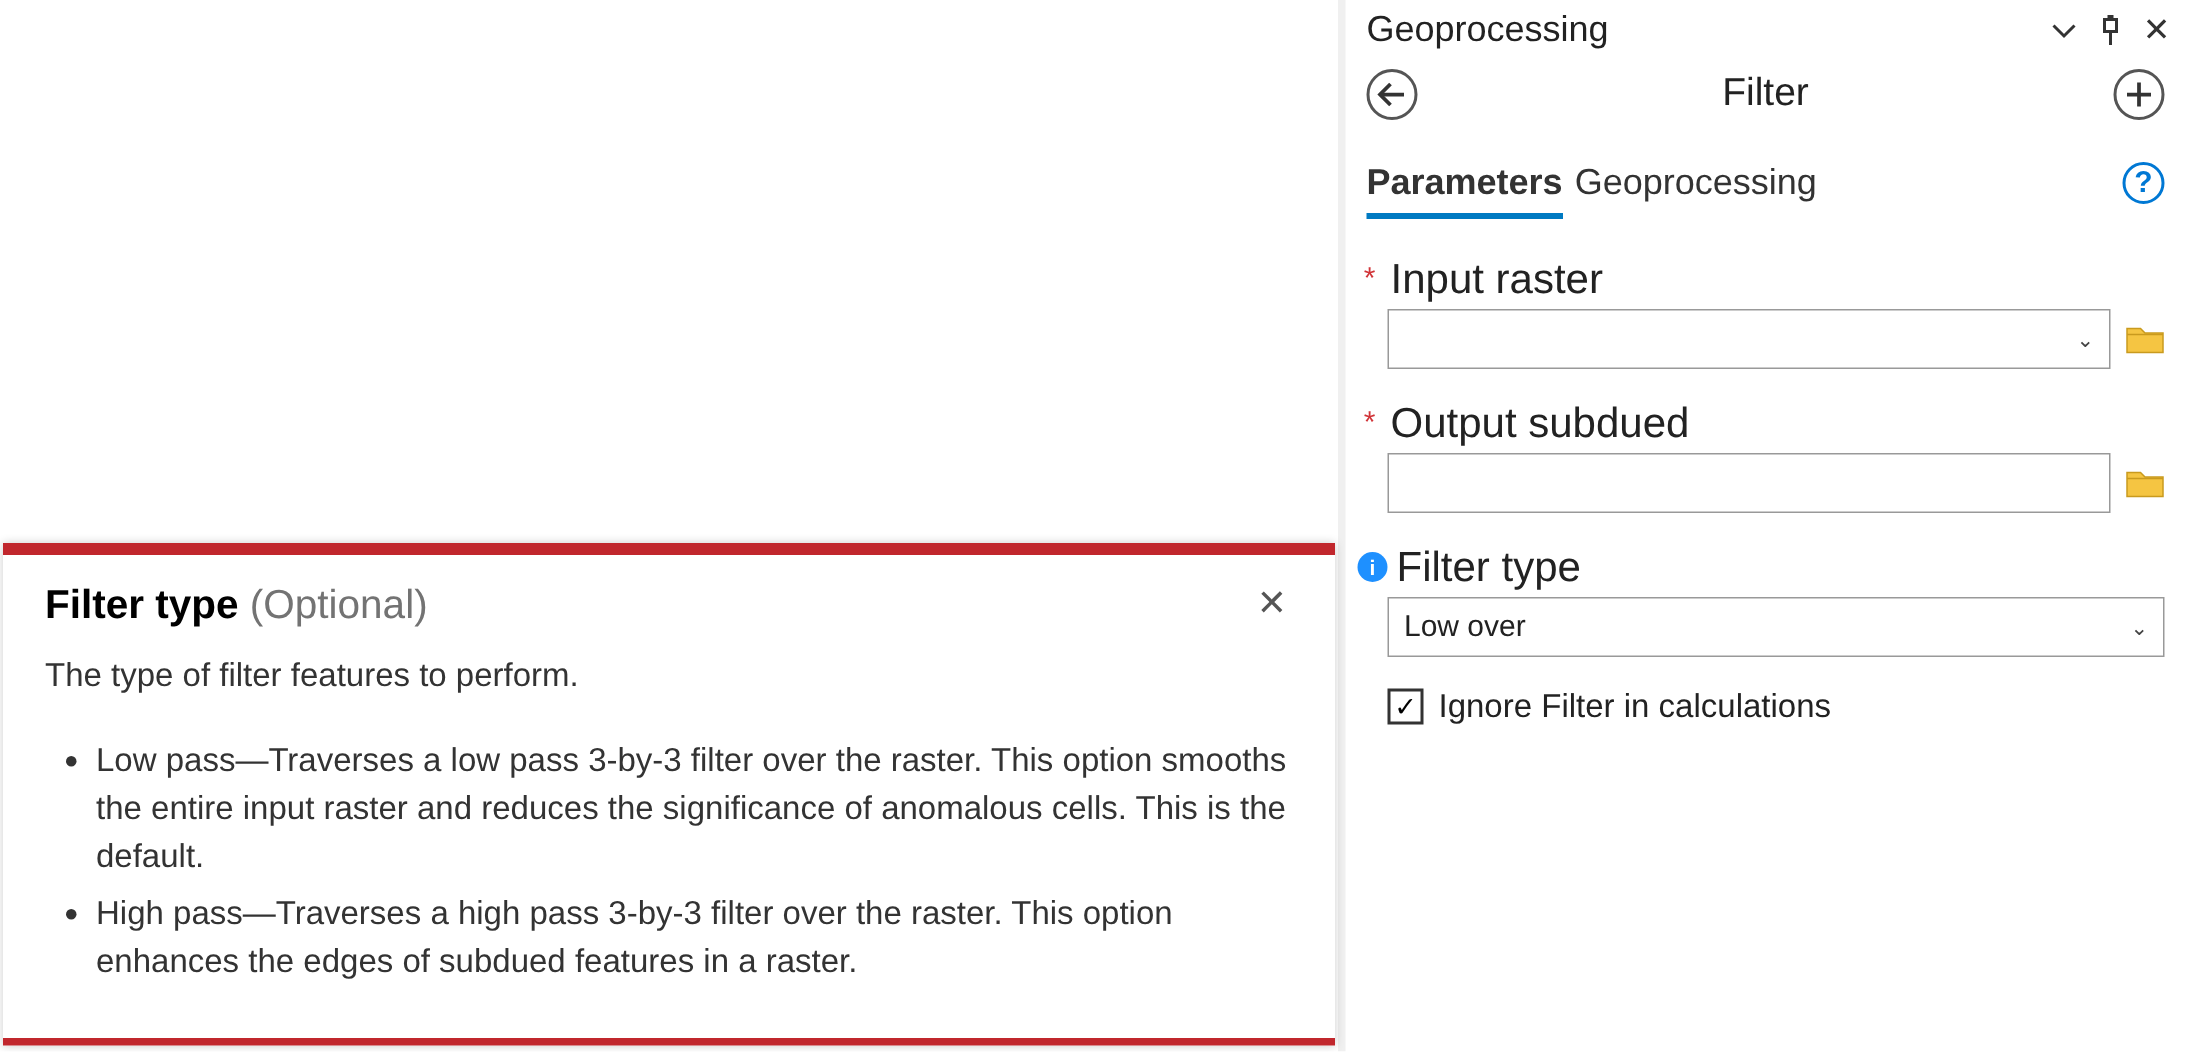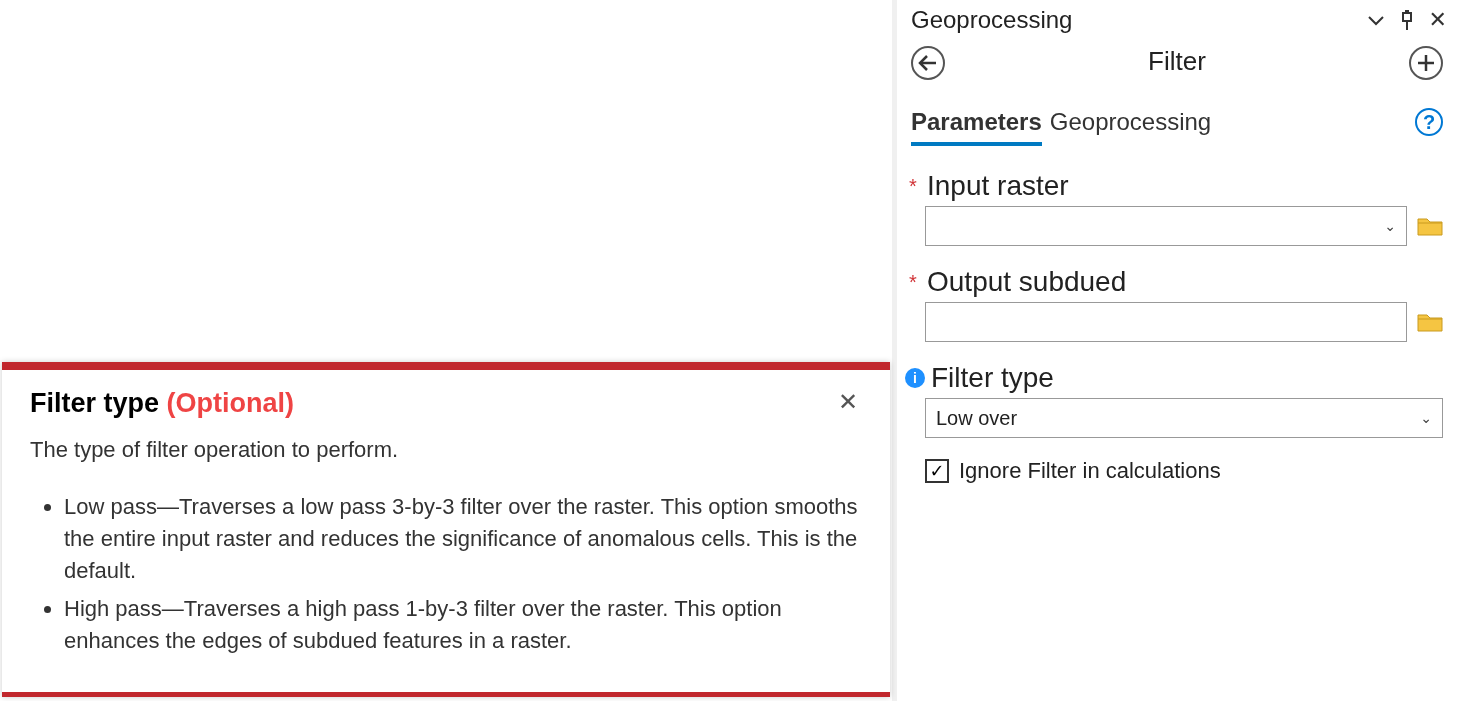--- a/index.html
+++ b/index.html
@@ -24,21 +24,21 @@
     border-top: 8px solid #c1272d;
     border-bottom: 5px solid #c1272d;
     box-shadow: 0 0 6px rgba(0,0,0,0.2);
     padding: 18px 28px 10px 28px;
     font-size: 22px;
     color: #333;
   }
   .tooltip-head { display: flex; justify-content: space-between; align-items: flex-start; }
   .tooltip-title { font-size: 27px; }
   .tooltip-title b { font-weight: 700; color: #000; }
-  .tooltip-title .opt { color: #ef4444; font-weight: 700; }
+  .tooltip-title .opt { color: #737373; font-weight: 400; }
   .tooltip-close { font-size: 24px; color: #555; cursor: pointer; padding: 0 4px; }
   .tooltip-desc { margin-top: 18px; font-size: 22px; color: #333; }
   .tooltip ul { margin: 28px 0 12px 34px; padding: 0; }
   .tooltip li { margin-bottom: 6px; line-height: 1.45; font-size: 22px; }
 
   
   .pane-title-row {
     display: flex; align-items: center; justify-content: space-between;
     padding: 6px 10px 2px 14px;
   }
@@ -107,24 +107,24 @@
 
 <div class="root">
   <div class="left">
     <div class="tooltip">
       <div class="tooltip-head">
         <div class="tooltip-title">
           <b>Filter type</b><span class="opt"> (Optional)</span>
         </div>
         <div class="tooltip-close">✕</div>
       </div>
-      <div class="tooltip-desc">The type of filter operation to perform.</div>
+      <div class="tooltip-desc">The type of filter features to perform.</div>
       <ul>
         <li>Low pass—Traverses a low pass 3-by-3 filter over the raster. This option smooths the entire input raster and reduces the significance of anomalous cells. This is the default.</li>
-        <li>High pass—Traverses a high pass 1-by-3 filter over the raster. This option enhances the edges of subdued features in a raster.</li>
+        <li>High pass—Traverses a high pass 3-by-3 filter over the raster. This option enhances the edges of subdued features in a raster.</li>
       </ul>
     </div>
   </div>
 
   <div class="right">
     <div class="pane-title-row">
       <div class="pane-title">Geoprocessing</div>
       <div class="pane-ctrls">
         <svg width="18" height="14" viewBox="0 0 18 14">
             <polyline points="2,4 9,11 16,4" fill="none" stroke="#333" stroke-width="2"></polyline>

